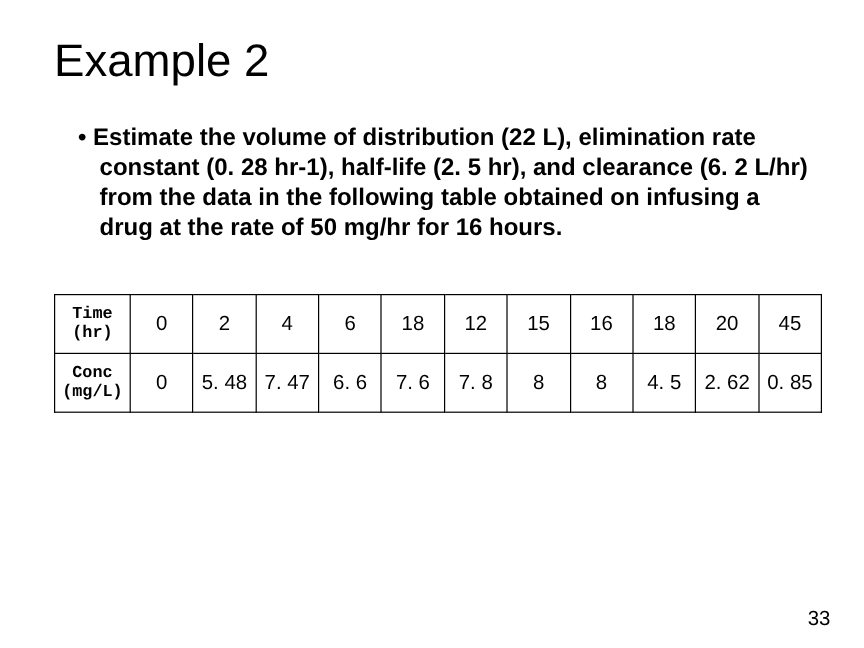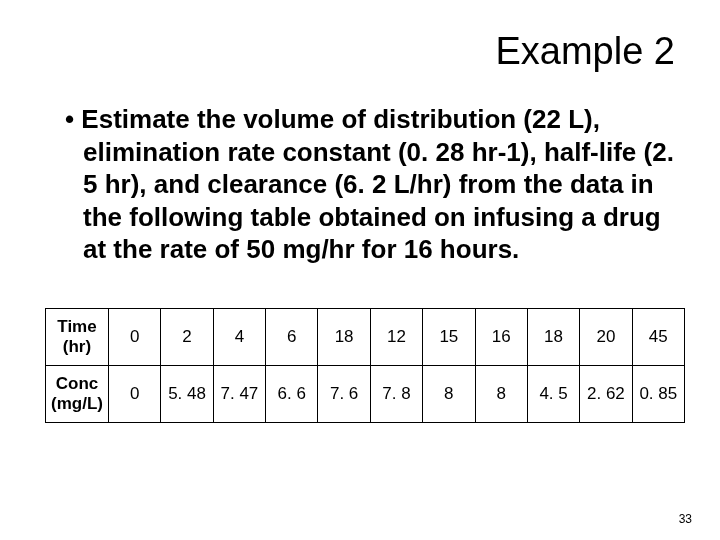--- a/index.html
+++ b/index.html
@@ -10,27 +10,27 @@
     font-family: Arial, Helvetica, sans-serif;
     background: #fff;
     color: #000;
     position: relative;
   }
   .slide {
     padding: 20px 45px 0 45px;
     box-sizing: border-box;
   }
   .title {
-    text-align: right;
+    text-align: left;
     font-size: 38px;
     font-weight: normal;
     margin: 10px 0 30px 0;
   }
   .bullet-block {
-    font-size: 26px;
+    font-size: 20px;
     font-weight: bold;
     line-height: 1.25;
     margin-left: 20px;
     text-indent: -18px;
     padding-left: 18px;
   }
   .bullet-block::before {
     content: "• ";
   }
   table.data {
@@ -39,34 +39,34 @@
     width: 640px;
     table-layout: fixed;
   }
   table.data th, table.data td {
     border: 1.4px solid #000;
     text-align: center;
     font-size: 17px;
     padding: 8px 2px;
   }
   table.data th {
-    font-family: Liberation Sans, sans-serif;
+    font-family: Liberation Mono, monospace;
     font-weight: bold;
-    font-size: 17px;
+    font-size: 14px;
     width: 58px;
   }
   table.data td {
     font-family: Arial, Helvetica, sans-serif;
     font-weight: normal;
   }
   .pagenum {
     position: absolute;
     bottom: 14px;
     right: 28px;
-    font-size: 12px;
+    font-size: 17px;
   }
 </style>
 </head>
 <body>
 
 <div class="slide">
 
   <div class="title">Example 2</div>
 
   <div class="bullet-block">Estimate the volume of distribution (22 L), elimination rate constant (0. 28 hr-1), half-life (2. 5 hr), and clearance (6. 2 L/hr) from the data in the following table obtained on infusing a drug at the rate of 50 mg/hr for 16 hours.</div>

